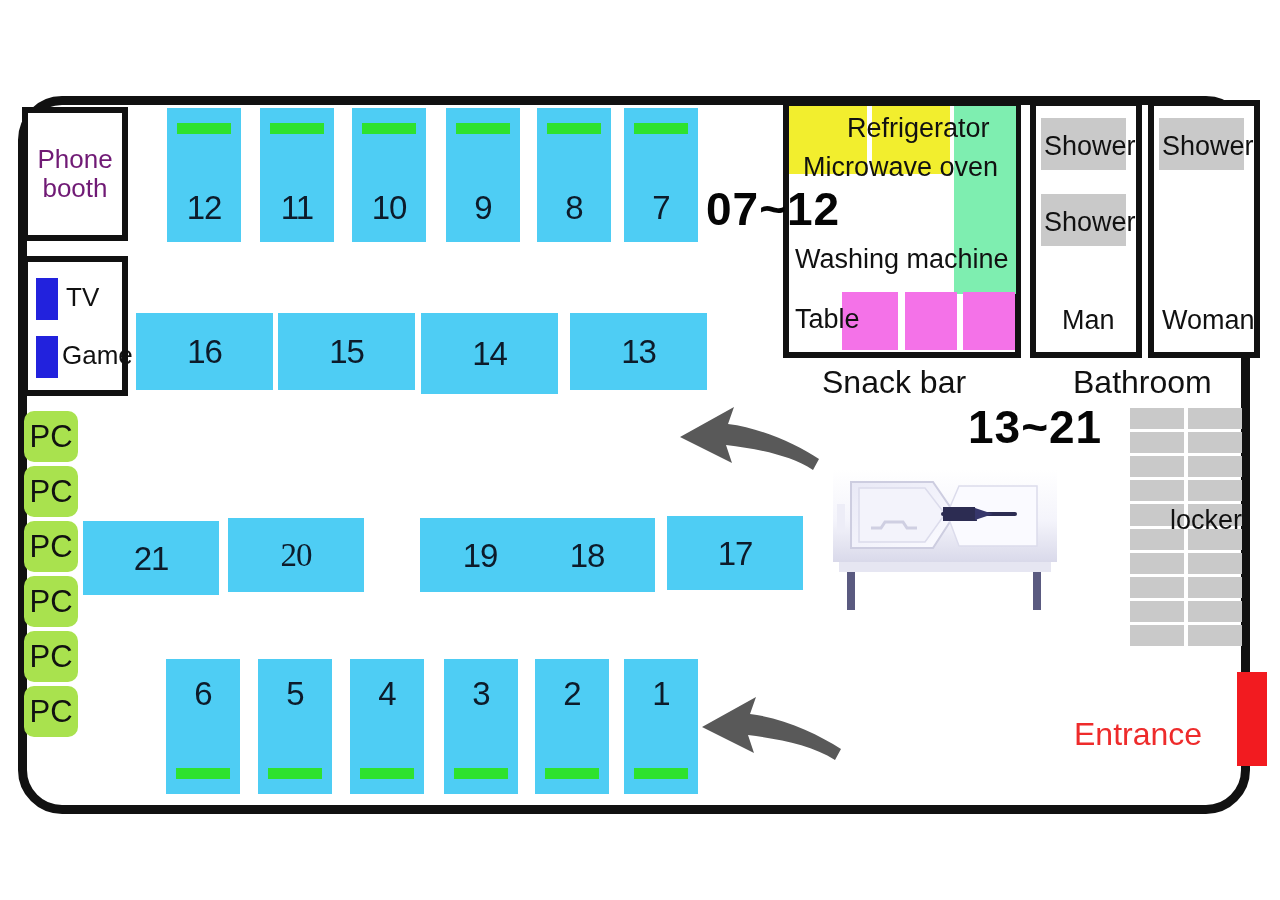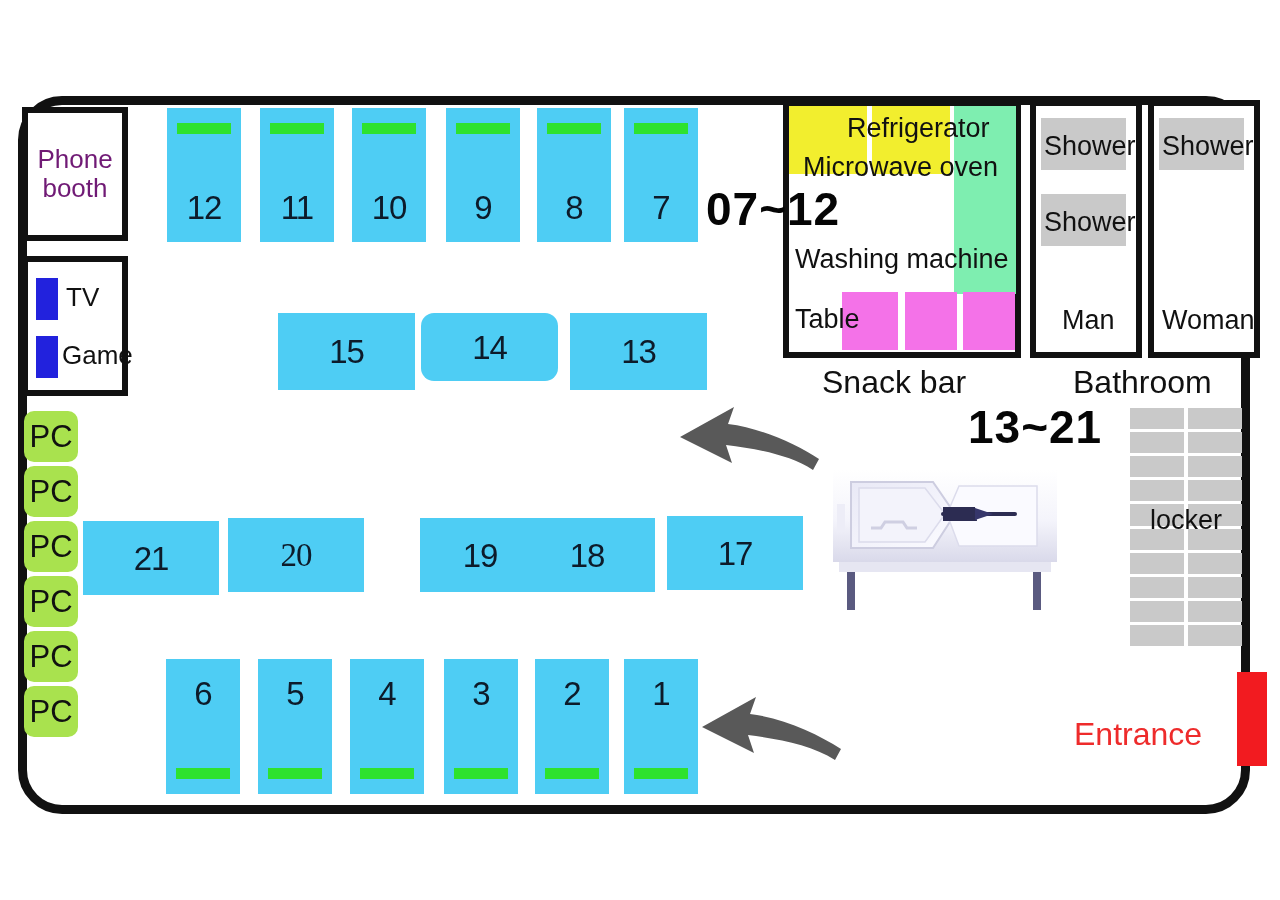--- a/index.html
+++ b/index.html
@@ -176,21 +176,21 @@
     gap: 3px 4px;
   }
   .locker-cell {
     background: #c9c9c9;
   }
   .locker-label {
     position: absolute;
     left: 1130px;
     top: 505px;
     width: 112px;
-    text-align: center;
+    text-align: right;
     font-size: 27px;
     color: #111111;
     font-family: "Liberation Sans", sans-serif;
   }
 
   
   .range {
     position: absolute;
     font-size: 46px;
     font-weight: bold;
@@ -291,24 +291,27 @@
   </div>
   <div class="room toprow" style="left:537px; top:108px; width:74px; height:134px;">
     <div class="doorbar top"></div>
     <span class="num">8</span>
   </div>
   <div class="room toprow" style="left:624px; top:108px; width:74px; height:134px;">
     <div class="doorbar top"></div>
     <span class="num">7</span>
   </div>
 
+  <div class="room tall" style="left:136px; top:313px; width:137px; height:77px;">
+    <span class="num">16</span>
+  </div>
   <div class="room tall" style="left:278px; top:313px; width:137px; height:77px;">
     <span class="num">15</span>
   </div>
-  <div class="room tall" style="left:421px; top:313px; width:137px; height:68px;border-radius:13px;">
+  <div class="room tall" style="left:421px; top:313px; width:137px; height:81px;">
     <span class="num">14</span>
   </div>
   <div class="room tall" style="left:570px; top:313px; width:137px; height:77px;">
     <span class="num">13</span>
   </div>
 
   <div class="room tall" style="left:83px; top:521px; width:136px; height:74px;">
     <span class="num">21</span>
   </div>
   <div class="room tall" style="left:228px; top:518px; width:136px; height:74px;font-family:Liberation Serif, serif;">

